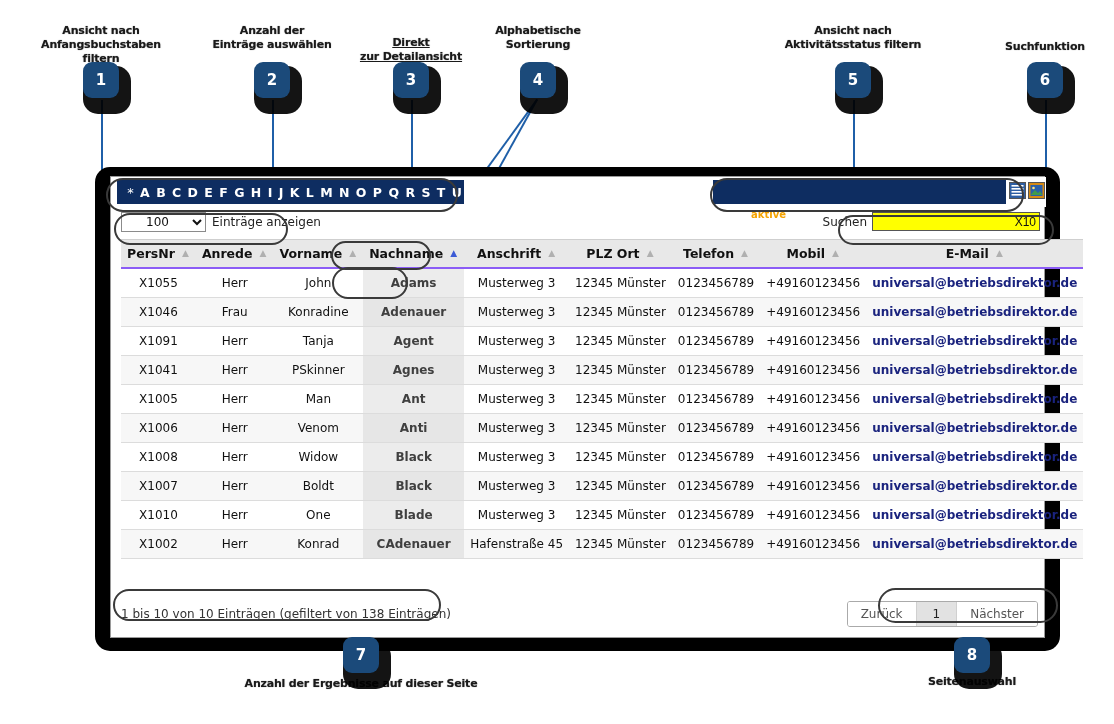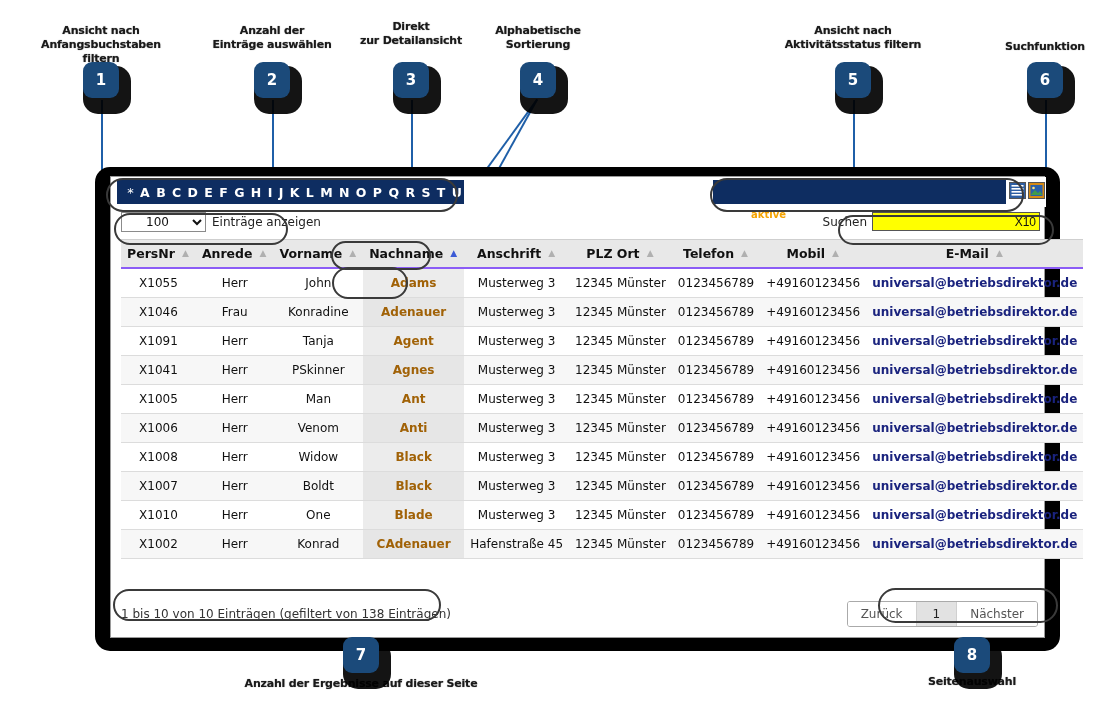--- a/index.html
+++ b/index.html
@@ -139,21 +139,21 @@
   table.grid thead th.sorted .sortmark{color:#3c5bd6;}
   table.grid tbody td{
     padding:7px 6px;color:#111;
     border-bottom:1px solid #dcdcdc;
     white-space:nowrap;
   }
   table.grid tbody tr:nth-child(even) td{background:#f7f7f7;}
   table.grid tbody td.sortcol{background:#ececec;}
   table.grid tbody tr:nth-child(even) td.sortcol{background:#e6e6e6;}
   td.c{text-align:center;}
-  .lnk{color:#a16207;font-weight:bold;}
+  .lnk{color:#404040;font-weight:bold;}
   .mail{color:#1a237e;font-weight:bold;}
 
   
   .tfoot{
     position:absolute;left:0;bottom:4px;width:935px;height:34px;
   }
   .info{
     position:absolute;left:10px;top:8px;
     font-size:12px;color:#333;
   }
@@ -186,21 +186,21 @@
   <div class="leader-d" style="left:538px;top:100px;width:190px;transform:rotate(126deg);"></div>
   <div class="leader" style="left:853px;top:100px;height:84px;"></div>
   <div class="leader" style="left:1045px;top:100px;height:83px;"></div>
   <div class="leader" style="left:361px;top:608px;height:42px;"></div>
   <div class="leader" style="left:972px;top:608px;height:42px;"></div>
 
   <div class="ann-label" style="left:21px;top:24px;width:160px;">Ansicht nach
 Anfangsbuchstaben filtern</div>
   <div class="ann-label" style="left:197px;top:24px;width:150px;">Anzahl der
 Einträge auswählen</div>
-  <div class="ann-label" style="left:341px;top:20px;width:140px;">Direkt
+  <div class="ann-label" style="left:341px;top:36px;width:140px;text-decoration:underline;">Direkt
 zur Detailansicht</div>
   <div class="ann-label" style="left:473px;top:24px;width:130px;">Alphabetische
 Sortierung</div>
   <div class="ann-label" style="left:763px;top:24px;width:180px;">Ansicht nach
 Aktivitätsstatus filtern</div>
   <div class="ann-label" style="left:970px;top:40px;width:150px;">Suchfunktion</div>
   <div class="ann-label" style="left:181px;top:677px;width:360px;">Anzahl der Ergebnisse auf dieser Seite</div>
   <div class="ann-label" style="left:897px;top:675px;width:150px;">Seitenauswahl</div>
 
   <div class="badge" style="left:83px;top:62px;">1</div>

